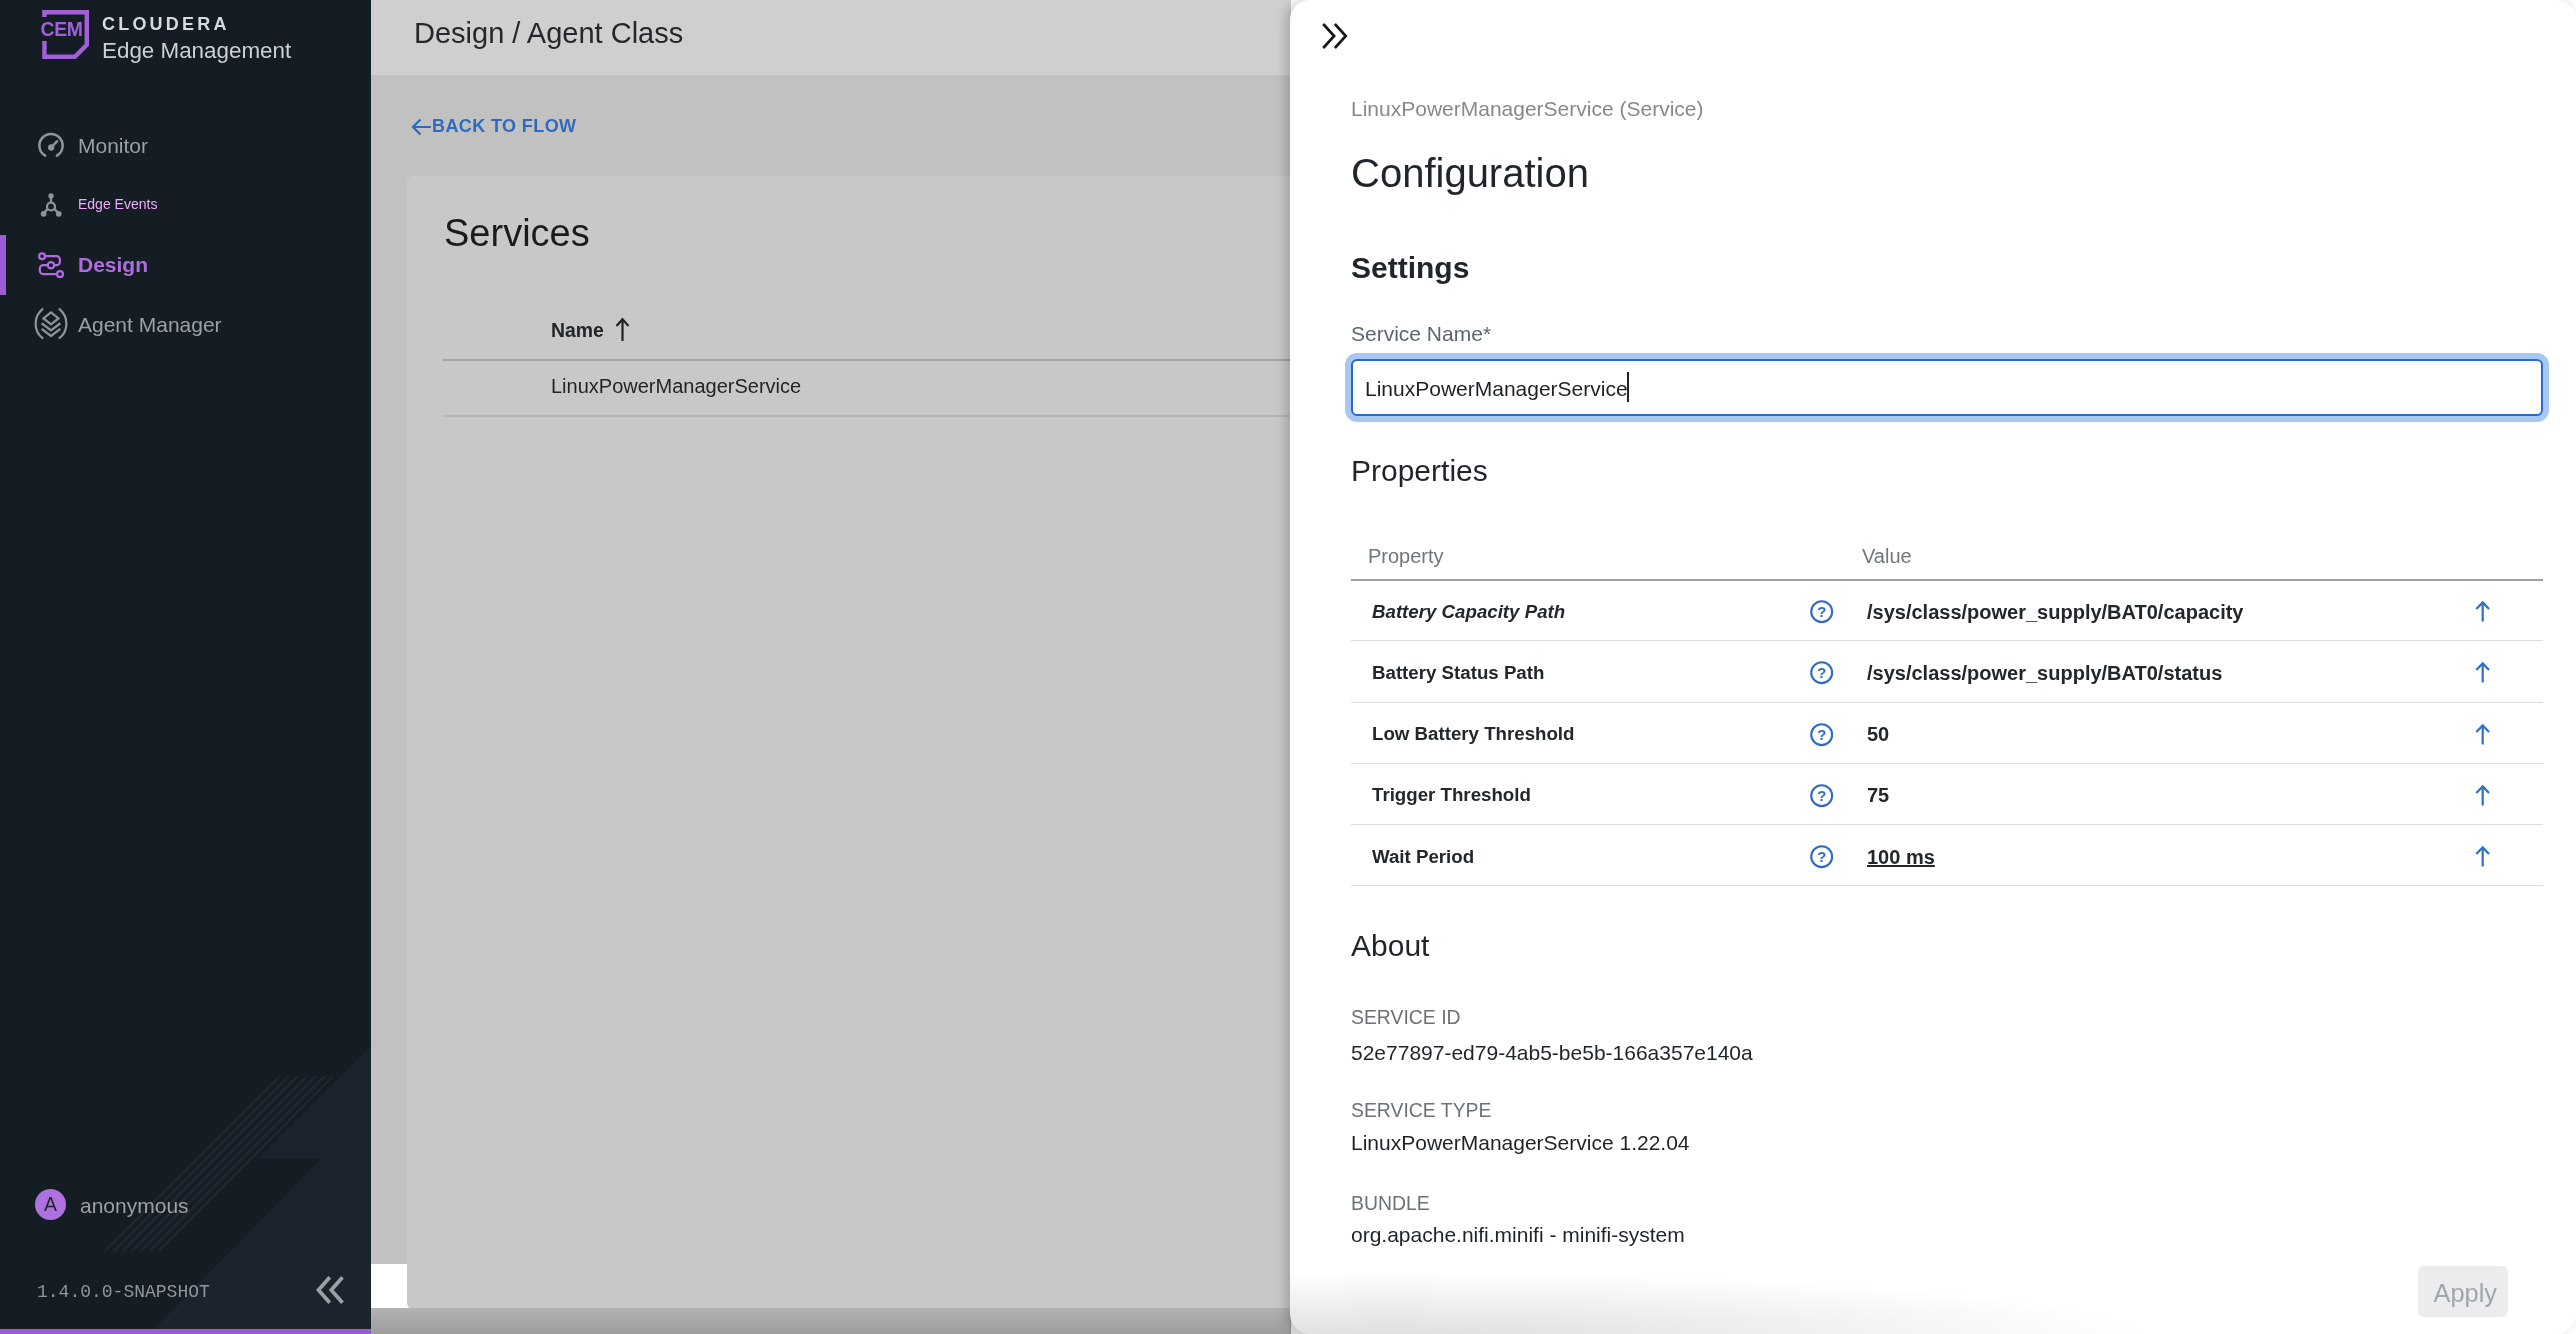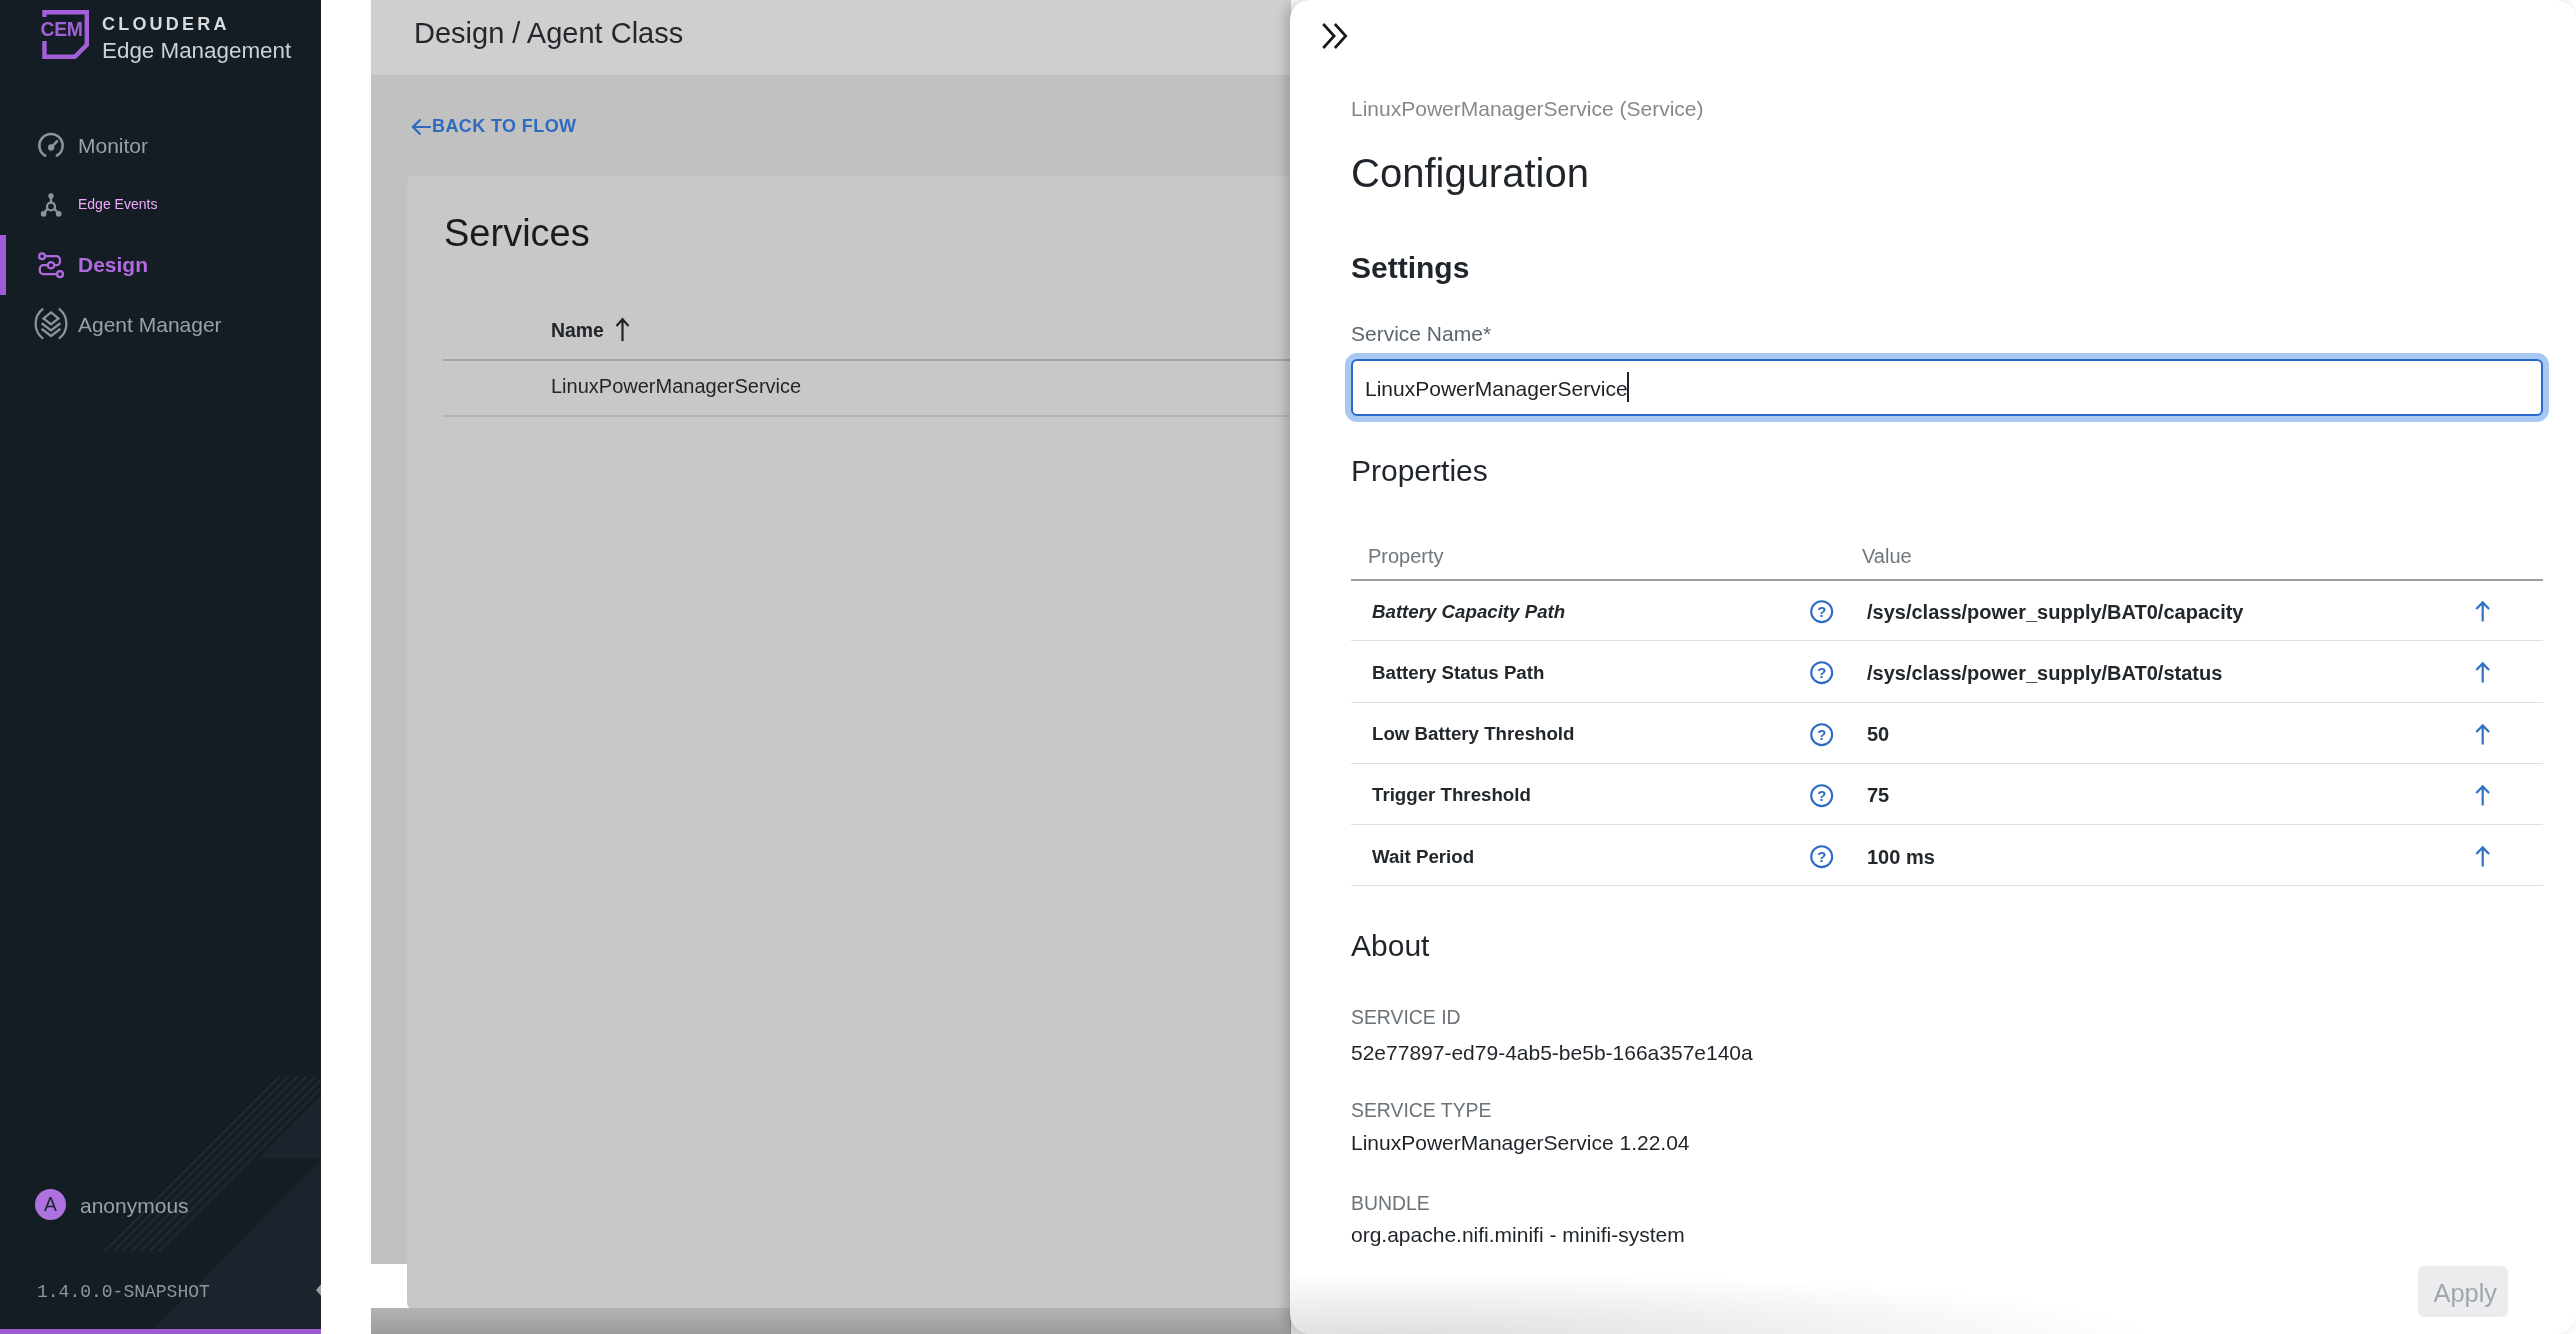--- a/index.html
+++ b/index.html
@@ -27,21 +27,21 @@
   <div class="abs" style="left:238px; top:314px;"><svg width="27" height="30" viewBox="0 0 36 40">
         <path d="M18 36 V8 M10 16 L18 7 L26 16" stroke="#22262a" stroke-width="3" fill="none"></path>
       </svg></div>
   <div class="abs" style="left:72px; top:359px; width:848px; height:1.5px; background:#a5a5a5;"></div>
   <div class="abs" style="left:180px; top:374px; font-size:20px; line-height:24px; color:#22262a;">LinuxPowerManagerService</div>
   <div class="abs" style="left:72px; top:415px; width:848px; height:1.5px; background:#b5b5b5;"></div>
 
   <div class="abs" style="left:0; top:1308px; width:920px; height:26px; background:linear-gradient(#b3b3b3,#9c9c9c);"></div>
 </div>
 
-<div class="abs" id="sidebar" style="left:0; top:0; width:321px; height:1334px; background:#141d24; overflow:hidden;">
+<div class="abs" id="sidebar" style="left:0; top:0; width:371px; height:1334px; background:#141d24; overflow:hidden;">
 
   <svg class="abs" style="left:0; top:1031px;" width="371" height="303" viewBox="0 0 496 406">
     <defs>
       <pattern id="stripes" width="8.5" height="8.5" patternTransform="rotate(45)" patternUnits="userSpaceOnUse">
         <rect width="8.5" height="8.5" fill="none"></rect>
         <rect width="3" height="8.5" fill="#1e2931"></rect>
       </pattern>
     </defs>
     <polygon points="199,406 430,171 345,171 496,20 496,406" fill="#1b242c"></polygon>
     <polygon points="135,295 218,295 447,61 369,61" fill="url(#stripes)"></polygon>
@@ -138,21 +138,21 @@
 
   <div class="abs" style="left:82px; top:723px; font-size:18.7px; line-height:22.4px; font-weight:700; color:#22272c;">Low Battery Threshold</div>
   <div class="abs" style="left:577px; top:723px; font-size:20px; line-height:22.4px; font-weight:700; color:#22272c;">50</div>
   <div class="abs" style="left:61px; top:763px; width:1192px; height:0.7px; background:#dcdee0;"></div>
 
   <div class="abs" style="left:82px; top:784px; font-size:18.7px; line-height:22.4px; font-weight:700; color:#22272c;">Trigger Threshold</div>
   <div class="abs" style="left:577px; top:784px; font-size:20px; line-height:22.4px; font-weight:700; color:#22272c;">75</div>
   <div class="abs" style="left:61px; top:824px; width:1192px; height:0.7px; background:#dcdee0;"></div>
 
   <div class="abs" style="left:82px; top:846px; font-size:18.7px; line-height:22.4px; font-weight:700; color:#22272c;">Wait Period</div>
-  <div class="abs" style="left:577px; top:846px; font-size:20px; line-height:22.4px; font-weight:700; color:#22272c;">100 ms</div>
+  <div class="abs" style="left:577px; top:846px; font-size:20px; line-height:22.4px; font-weight:700; color:#22272c;text-decoration:underline;">100 ms</div>
   <div class="abs" style="left:61px; top:885px; width:1192px; height:0.7px; background:#dcdee0;"></div>
 
   <div class="abs" style="left:61px; top:929px; font-size:30px; line-height:34px; color:#1f252b;">About</div>
 
   <div class="abs" style="left:61px; top:1005px; font-size:19.4px; line-height:24px; color:#6b7278;">SERVICE ID</div>
   <div class="abs" style="left:61px; top:1040px; font-size:21px; line-height:25.4px; color:#1e2429;">52e77897-ed79-4ab5-be5b-166a357e140a</div>
 
   <div class="abs" style="left:61px; top:1098px; font-size:19.4px; line-height:24px; color:#6b7278;">SERVICE TYPE</div>
   <div class="abs" style="left:61px; top:1130px; font-size:21px; line-height:25.4px; color:#1e2429;">LinuxPowerManagerService 1.22.04</div>
 

